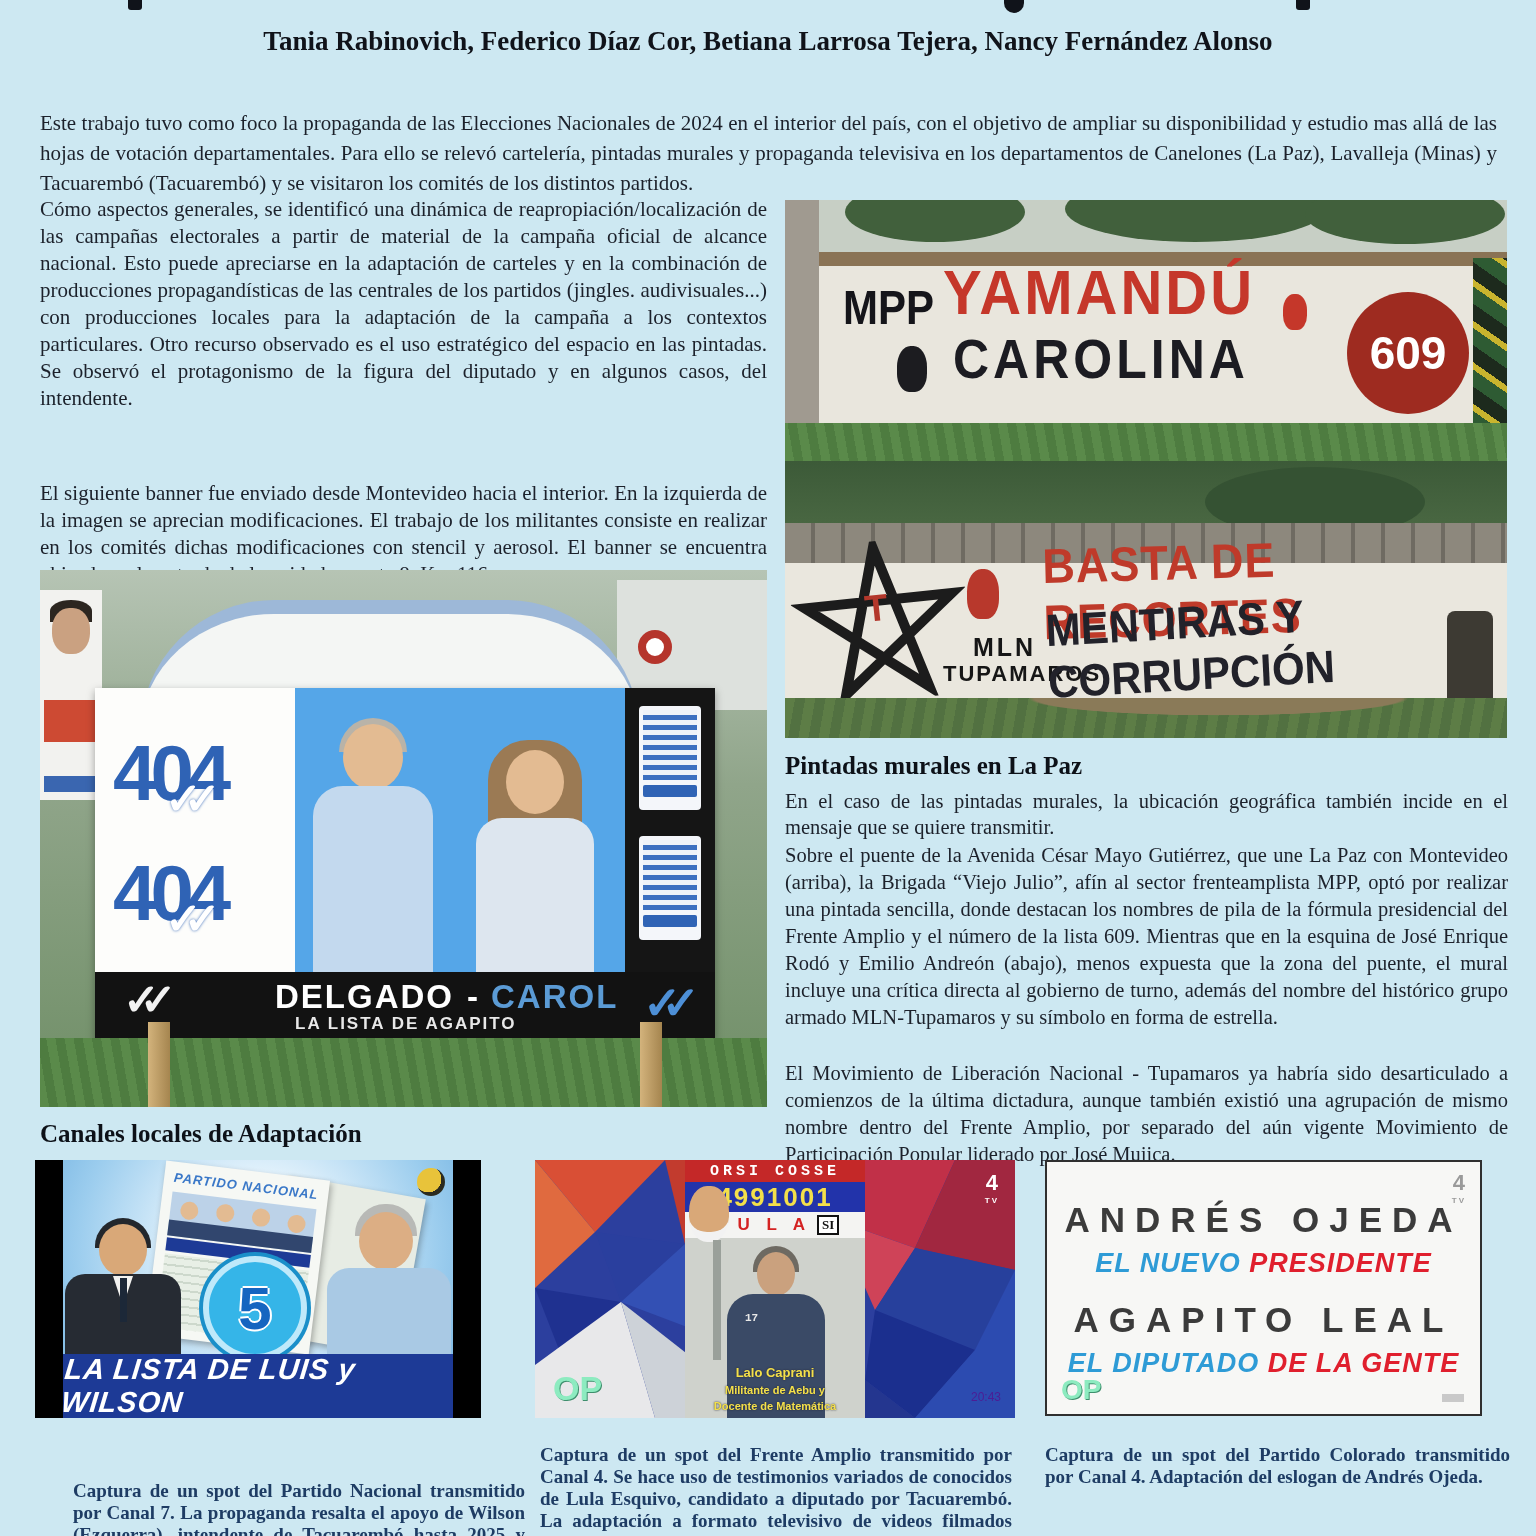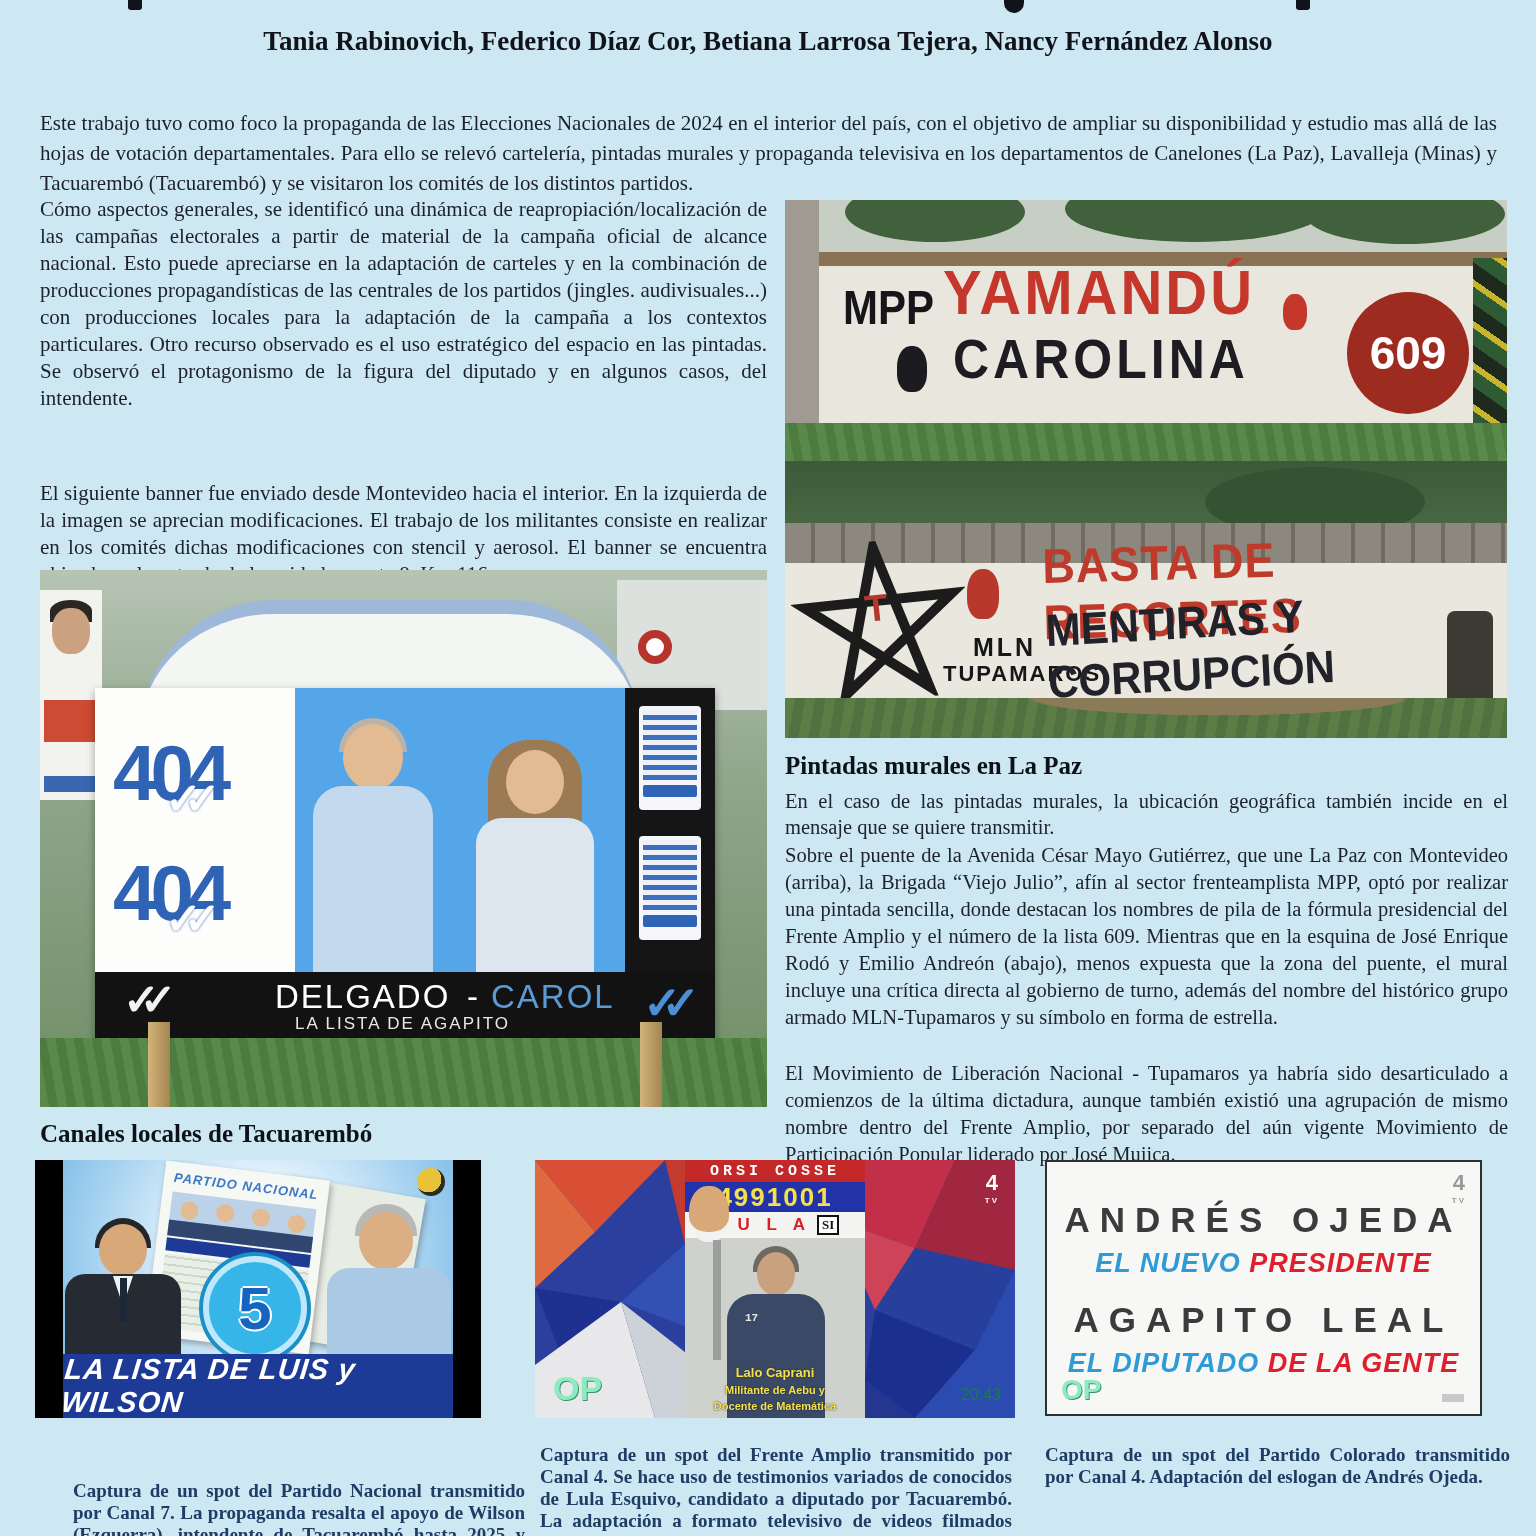--- a/index.html
+++ b/index.html
@@ -31,21 +31,21 @@
   .pa-photo{left:200px;top:0;width:330px;height:284px;background:#55a6e8;}
   .pa-black{left:530px;top:0;width:90px;height:284px;background:#151515;}
   .qr{left:14px;width:62px;height:104px;background:#f4f6fa;border-radius:4px;padding:4px;box-sizing:border-box;}
   .qr-dots{width:54px;height:70px;background:
      repeating-linear-gradient(0deg,#3c6fc0 0 5px,#eef2f8 5px 10px),
      repeating-linear-gradient(90deg,#3c6fc0 0 5px,rgba(238,242,248,.6) 5px 10px);}
   .qr-label{margin-top:5px;width:54px;height:12px;background:#2f63b5;border-radius:2px;}
   .num404{left:18px;font-weight:bold;font-size:78px;color:#2f63b5;letter-spacing:-6px;line-height:70px;}
   .num404 .chk{position:absolute;left:52px;top:26px;font-size:44px;color:#ffffff;letter-spacing:-18px;text-shadow:0 0 3px #2f63b5;}
   .pa-strip{left:0;top:284px;width:620px;height:68px;background:#121212;color:#fff;}
-  .pa-strip .dd{font-family:"Liberation Sans", sans-serif;font-weight:normal;}
+  .pa-strip .dd{font-family:"Liberation Sans", sans-serif;font-weight:bold;}
   .wcheck{font-size:44px;font-weight:bold;color:#f2f2f2;letter-spacing:-20px;}
   .bcheck{font-size:46px;font-weight:bold;color:#4d8fd6;letter-spacing:-20px;}
   .head{border-radius:50%;background:#e3bb92;}
   .grass{background:repeating-linear-gradient(80deg,#5a8a4a 0 9px,#4e7c40 9px 18px);}
   .post{width:22px;background:linear-gradient(90deg,#d3b37c,#a5854f);}
   
   .pb{background:#e9e6dd;}
   .pb-sky{left:0;top:0;width:100%;height:58px;background:#c7cfc5;}
   .tree{background:#41603c;border-radius:50%;}
   .pb-walltop{left:0;top:52px;width:100%;height:14px;background:#8a7355;}
@@ -172,21 +172,21 @@
         <span class="abs dd" style="left:200px;top:42px;font-size:17px;color:#e8e8e8;letter-spacing:2px;">LA LISTA DE AGAPITO</span>
         <span class="abs bcheck" style="left:548px;top:4px;">✓✓</span>
       </div>
     </div>
 
     <div class="abs grass" style="left:0;top:468px;width:727px;height:69px;"></div>
     <div class="abs post" style="left:108px;top:452px;height:85px;"></div>
     <div class="abs post" style="left:600px;top:452px;height:85px;"></div>
   </div>
 
-  <div class="abs h-section" style="left:40px;top:1120px;">Canales locales de Tacuarembó</div>
+  <div class="abs h-section" style="left:40px;top:1120px;">Canales locales de Adaptación</div>
 
   <div class="abs photo pb" style="left:785px;top:200px;width:722px;height:261px;">
     <div class="abs pb-sky"></div>
     <div class="abs tree" style="left:60px;top:-18px;width:180px;height:60px;"></div>
     <div class="abs tree" style="left:280px;top:-24px;width:260px;height:66px;"></div>
     <div class="abs tree" style="left:520px;top:-16px;width:200px;height:60px;"></div>
     <div class="abs pb-walltop"></div>
     <div class="abs pb-col"></div>
     <div class="abs pb-graf"></div>
     <div class="abs mural-sans" style="left:58px;top:84px;font-size:42px;color:#15151a;transform:scaleY(1.15);">MPP</div>
@@ -309,21 +309,21 @@
         <div class="abs hoodie" style="left:6px;top:48px;width:98px;height:124px;"></div>
         <div class="abs" style="left:24px;top:66px;width:16px;height:12px;color:#e8e8e8;font-size:11px;font-weight:bold;font-family:Liberation Mono, monospace;">17</div>
       </div>
       <div class="abs pe-yellow" style="bottom:38px;font-size:13px;">Lalo Caprani</div>
       <div class="abs pe-yellow" style="bottom:22px;font-size:11px;">Militante de Aebu y</div>
       <div class="abs pe-yellow" style="bottom:6px;font-size:11px;">Docente de Matemática</div>
     </div>
     <div class="abs ch4" style="right:16px;top:14px;">
       <span>4</span><small>TV</small>
     </div>
-    <div class="abs" style="right:14px;bottom:14px;color:#15803d;font-family:'Liberation Sans',sans-serif;font-size:16px;">20:43</div>
+    <div class="abs" style="right:14px;bottom:14px;color:#4c1d95;font-family:'Liberation Sans',sans-serif;font-size:12px;">20:43</div>
     <div class="abs mint" style="left:18px;bottom:10px;font-size:34px;">OP</div>
   </div>
   <div class="abs caption" style="left:540px;top:1444px;width:472px;">Captura de un spot del Frente Amplio transmitido por Canal 4. Se hace uso de testimonios variados de conocidos de Lula Esquivo, candidato a diputado por Tacuarembó. La adaptación a formato televisivo de videos filmados para redes sociales con un marco de</div>
 
   <div class="abs photo pf" style="left:1045px;top:1160px;width:437px;height:256px;">
     <div class="abs ch4" style="right:14px;top:12px;color:#9a9a9a;">
       <span>4</span><small>TV</small>
     </div>
     <div class="abs pf-name" style="top:38px;">ANDRÉS OJEDA</div>
     <div class="abs pf-tag" style="top:86px;">

